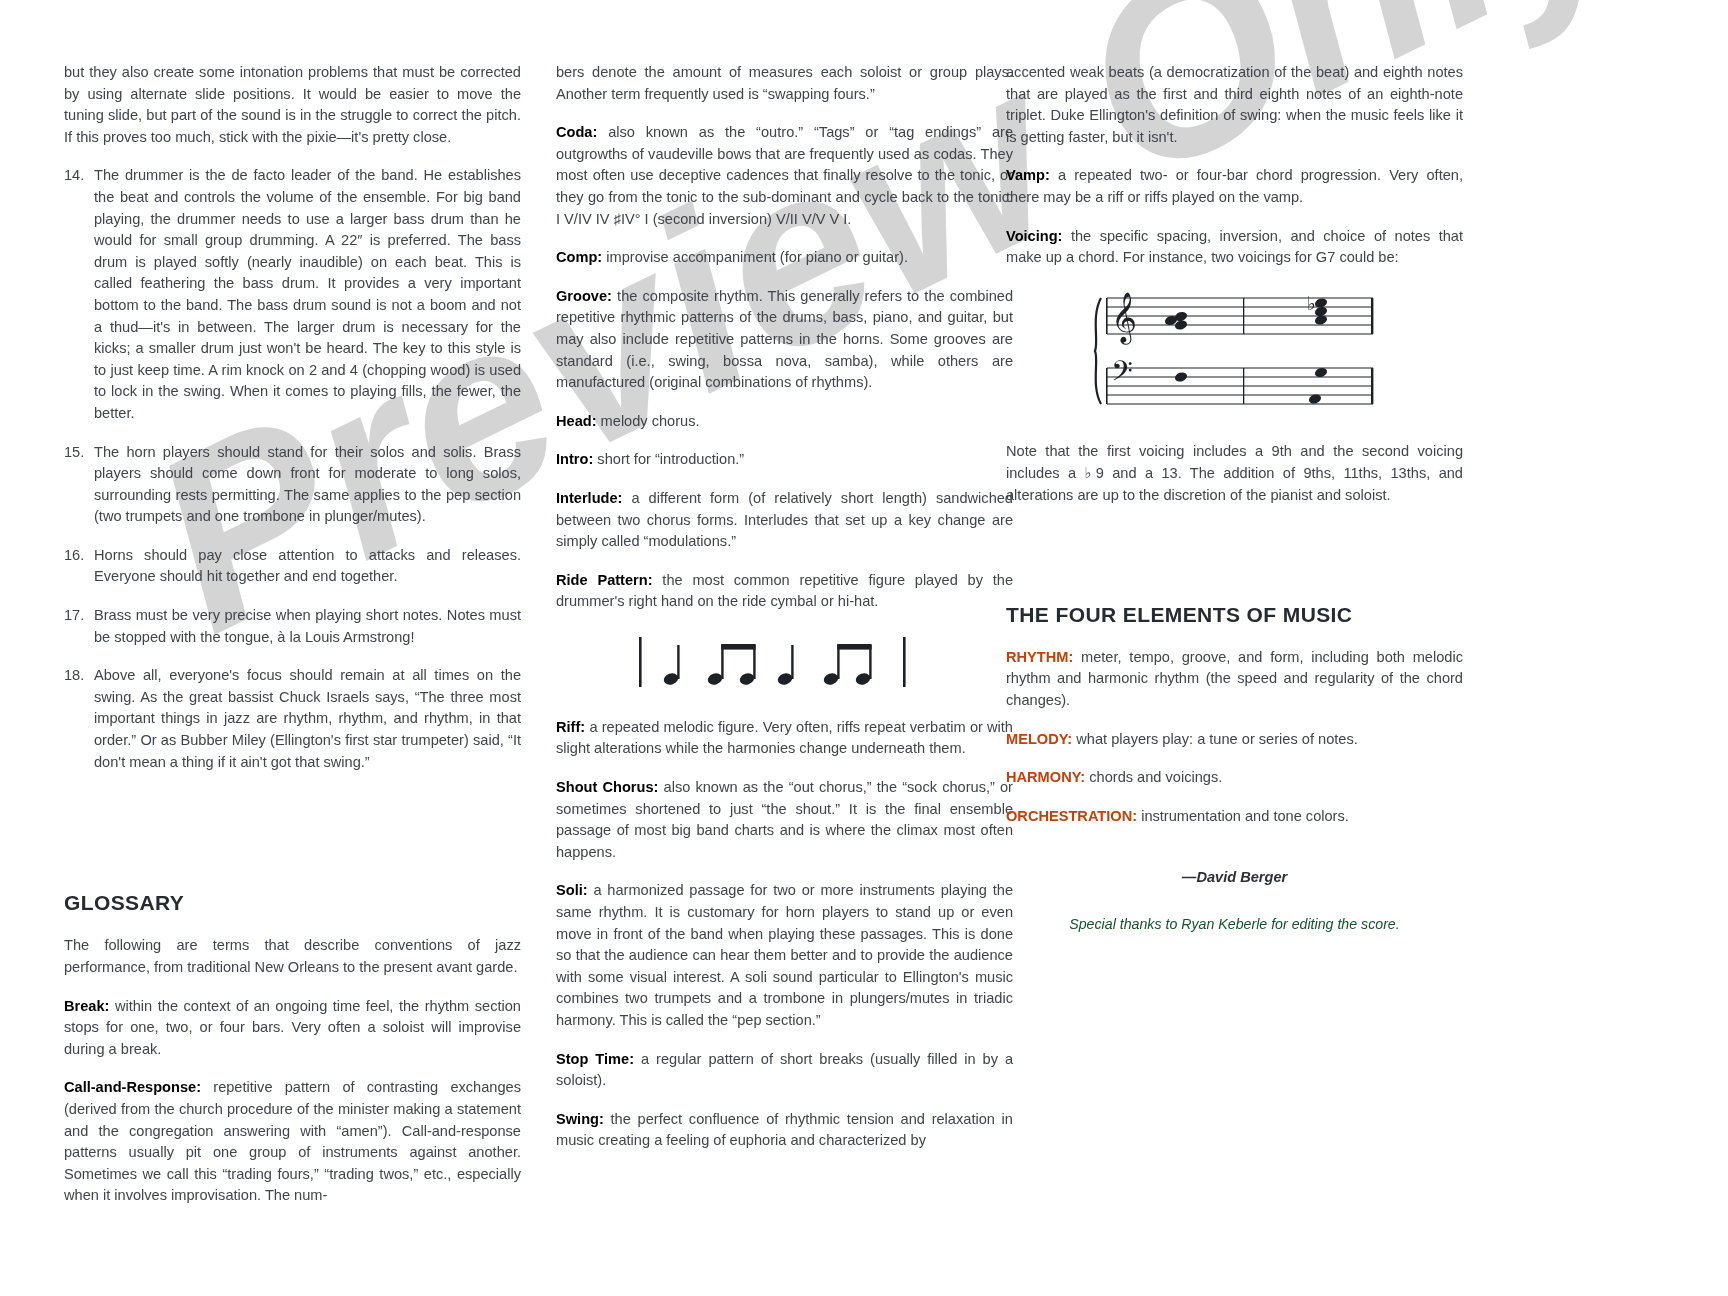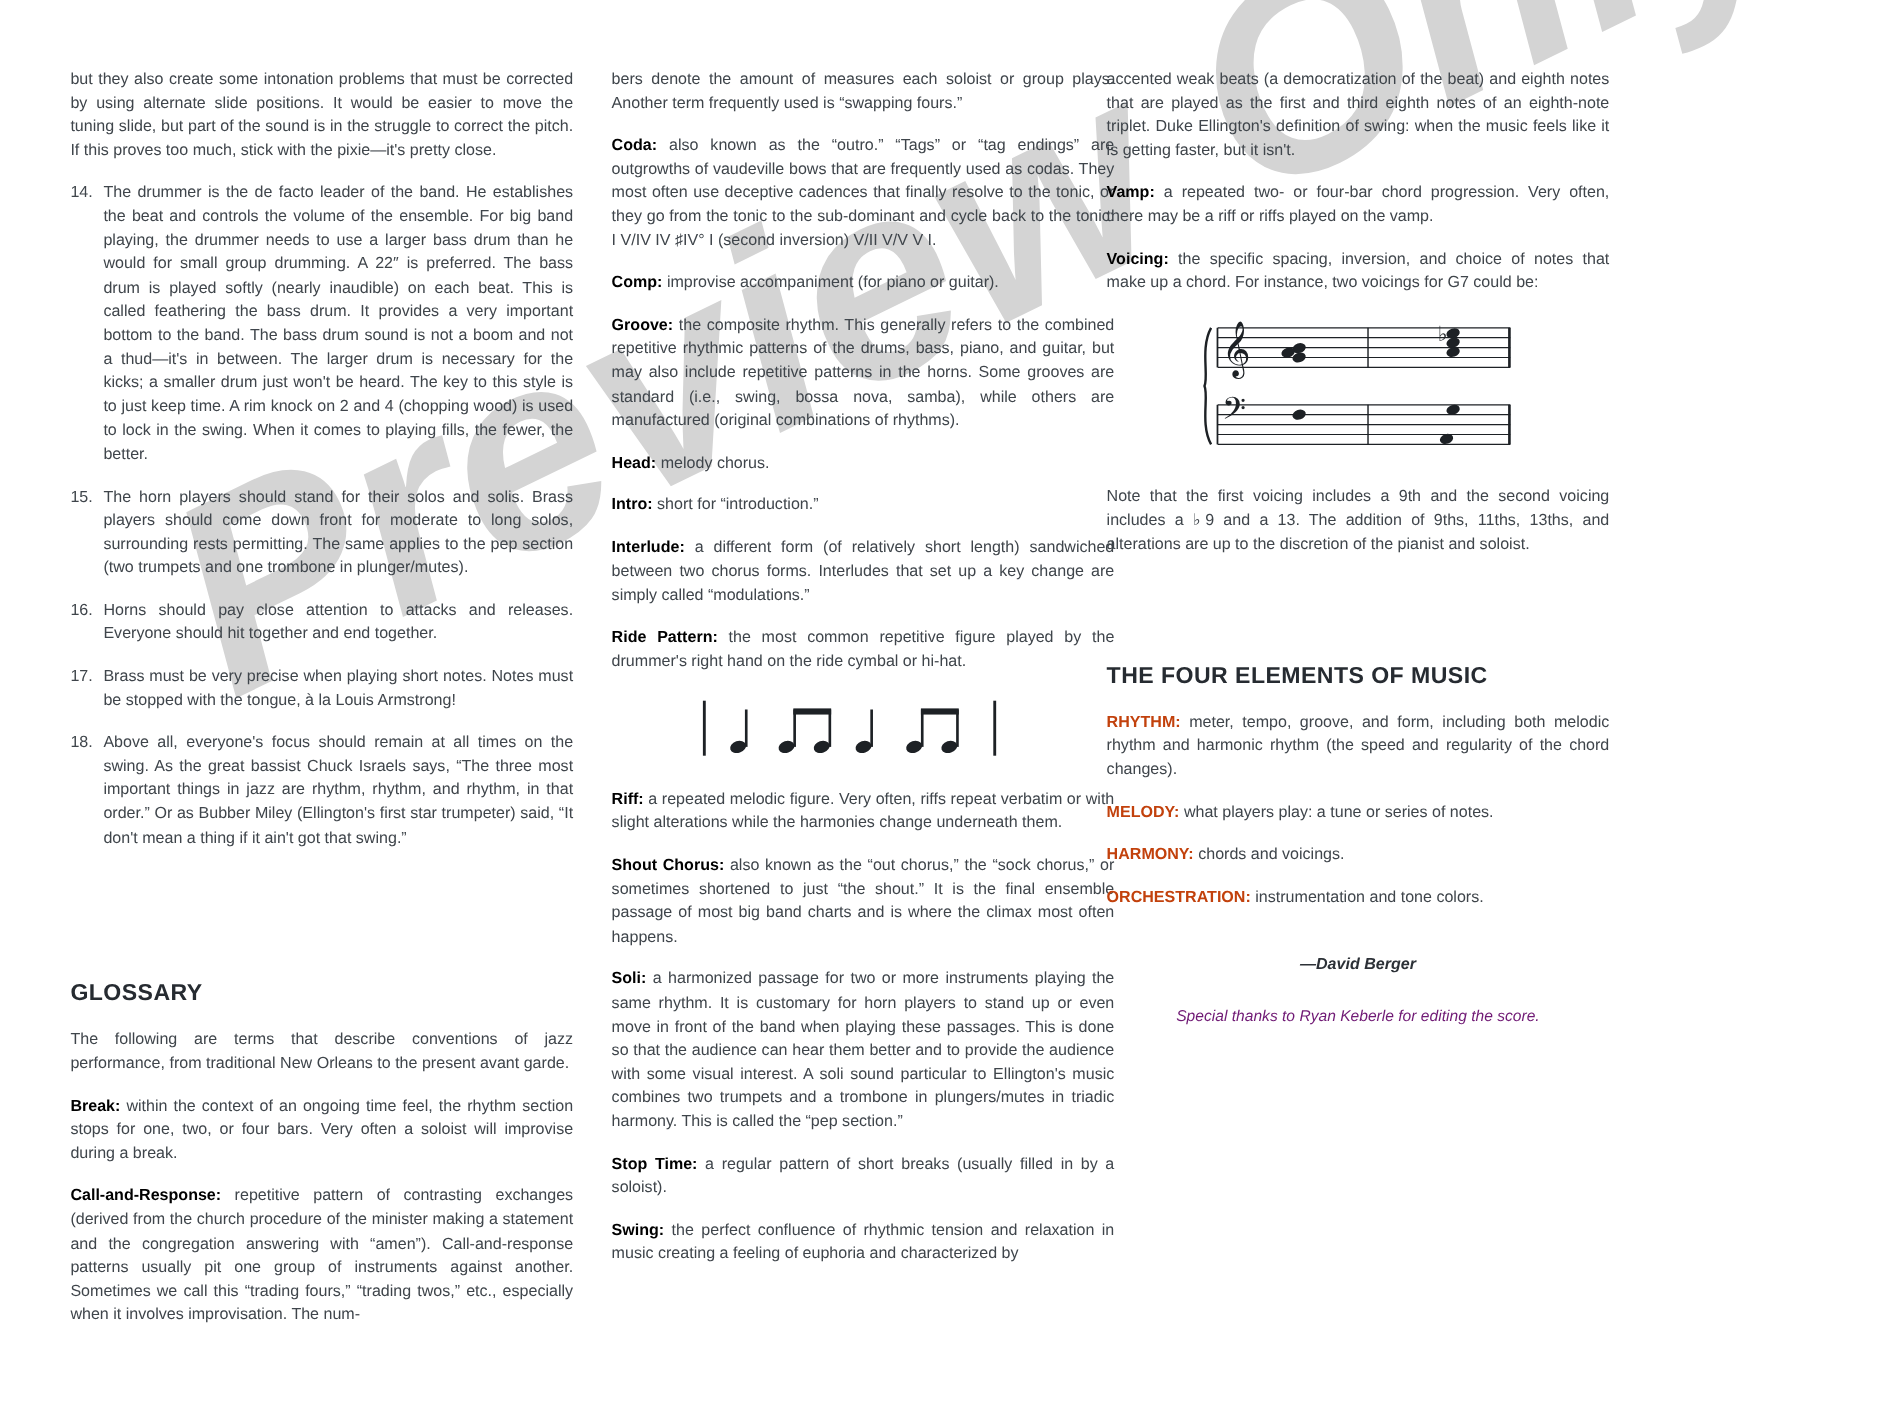--- a/index.html
+++ b/index.html
@@ -93,21 +93,21 @@
   .byline {
     text-align: center;
     font-style: italic;
     font-weight: 700;
     color: #2c3137;
     margin: 40px 0 0 0;
   }
   .thanks {
     text-align: center;
     font-style: italic;
-    color: #701a75;
+    color: #14532d;
     margin: 25px 0 0 0;
     font-size: 14.2px;
   }
 
   
   .figure-rhythm {
     margin: 22px 0 24px 0;
     display: flex;
     justify-content: center;
   }

